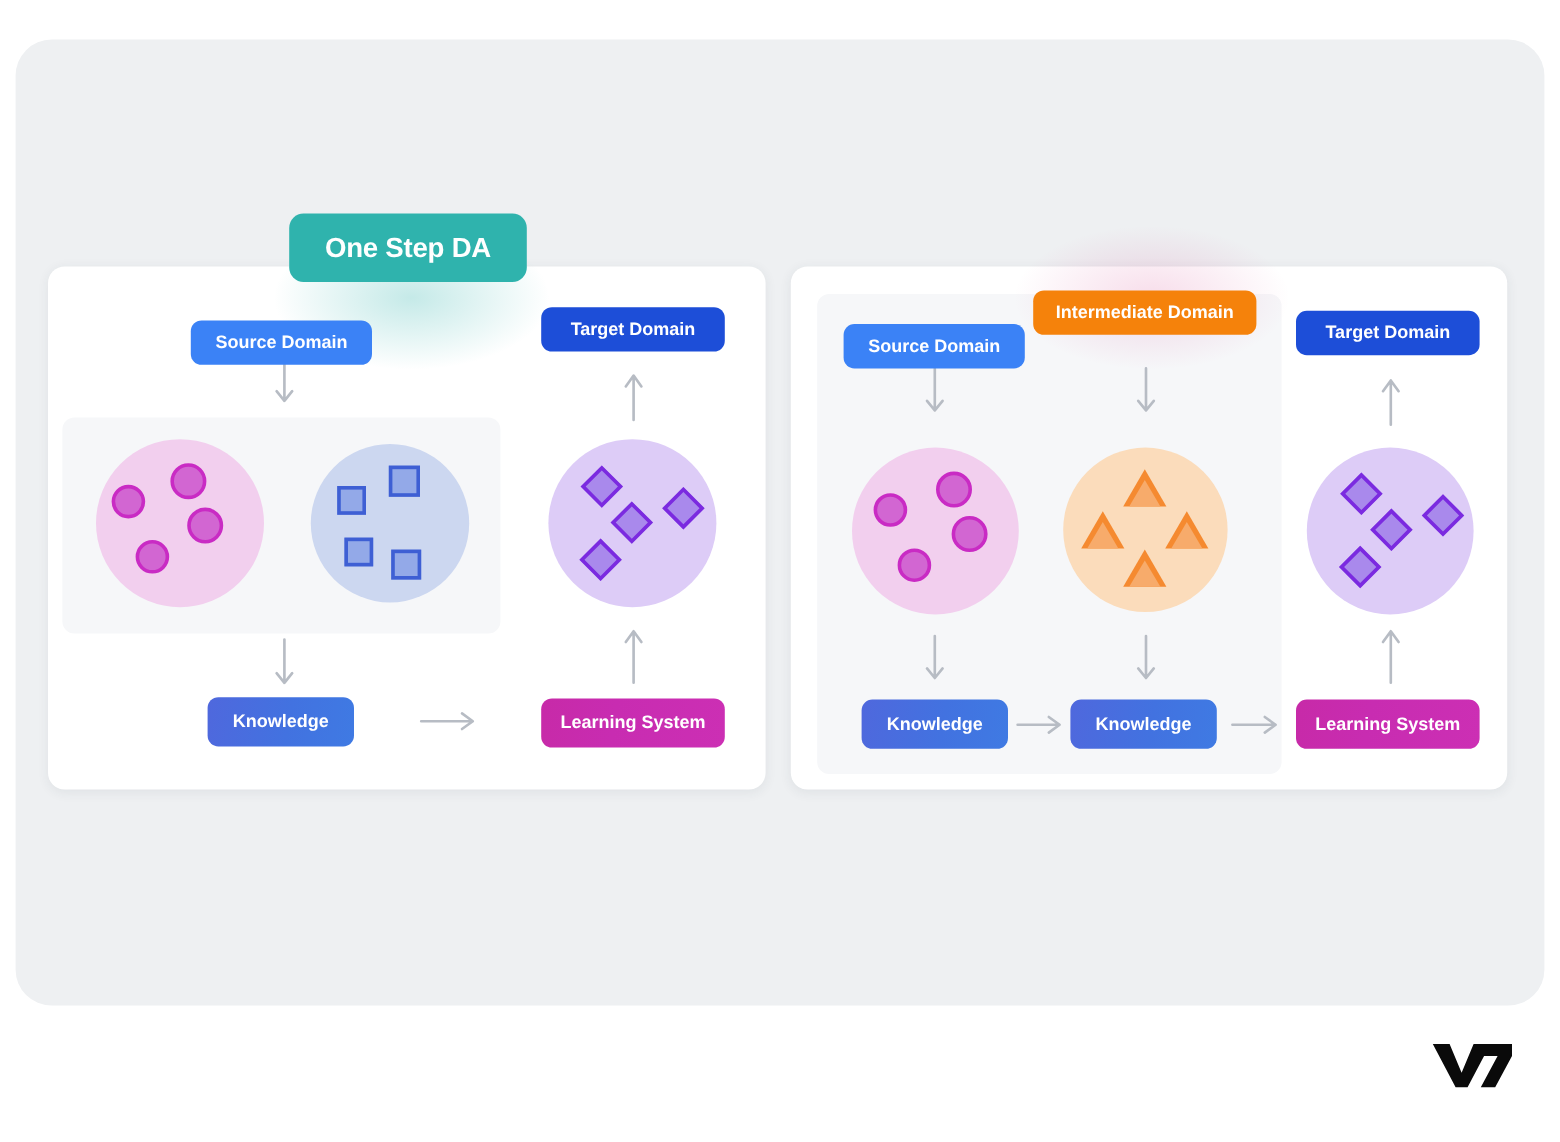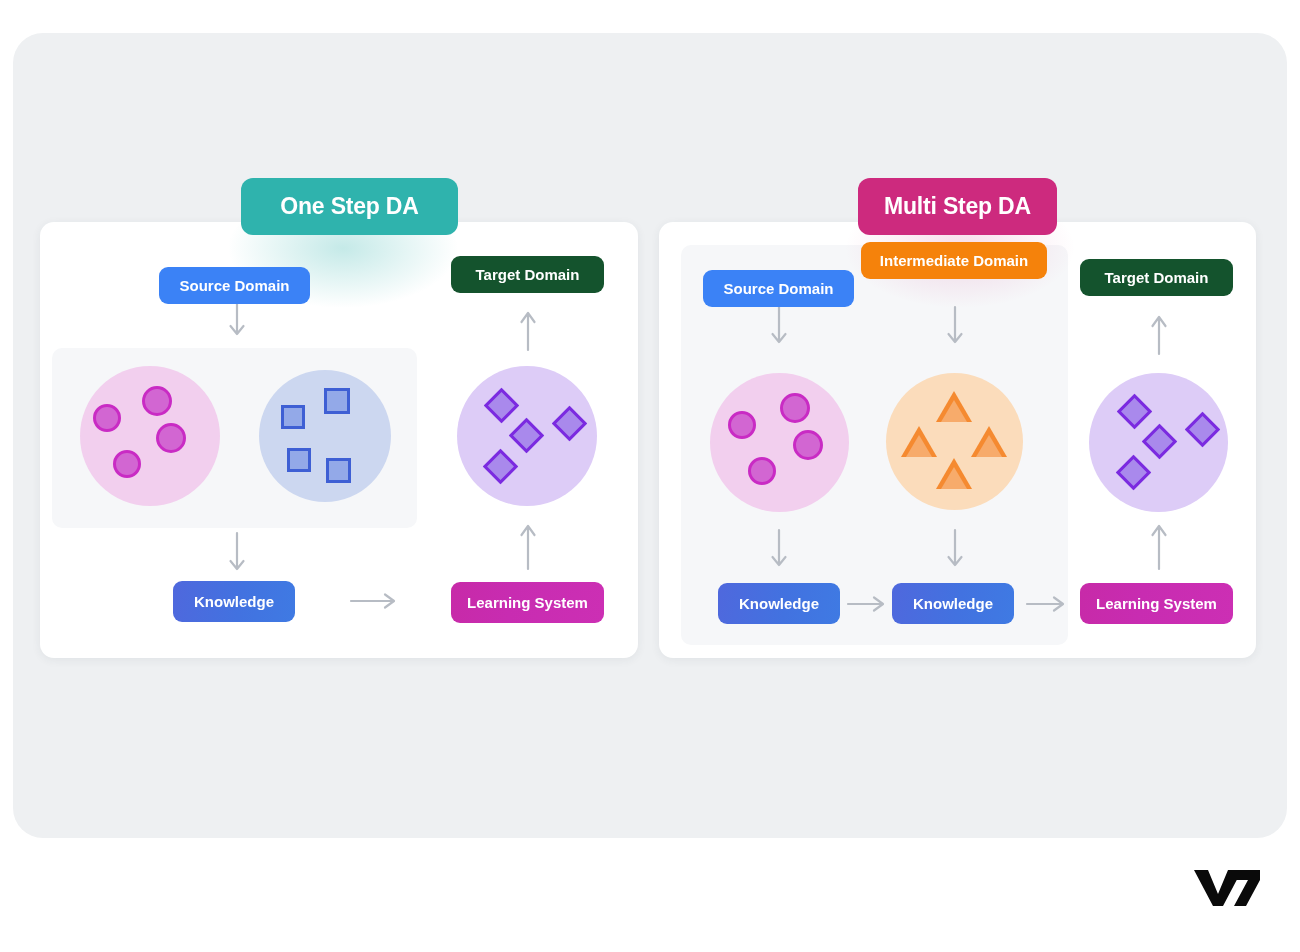--- a/index.html
+++ b/index.html
@@ -33,21 +33,21 @@
   .title-chip {
     position: absolute;
     display: flex; align-items: center; justify-content: center;
     border-radius: 12px;
     color: #ffffff;
     font-size: 23px;
     font-weight: bold;
     letter-spacing: -0.2px;
     z-index: 6;
   }
-  #title-one   { left: 241px; top: 178px; width: 217px; height: 57px; background: #2fb3ad; }
+  #title-one   { left: 241px; top: 178px; width: 198px; height: 57px; background: #2fb3ad; }
   #title-multi { left: 858px; top: 178px; width: 199px; height: 57px; background: #cd2a7e; }
 
   
   .title-glow {
     position: absolute;
     border-radius: 50%;
     background: radial-gradient(closest-side, rgba(46,178,172,0.28), rgba(46,178,172,0));
     z-index: 1;
     pointer-events: none;
   }
@@ -66,21 +66,21 @@
     display: flex; align-items: center; justify-content: center;
     border-radius: 9px;
     color: #ffffff;
     font-size: 15px;
     font-weight: bold;
     white-space: nowrap;
     z-index: 5;
   }
   .pill-source  { background: #3b82f6; margin-top: 11px; }
   .pill-inter   { background: #f5820b; }
-  .pill-target  { background: #14532d; }
+  .pill-target  { background: #1d4ed8; }
   .pill-know    { background: linear-gradient(100deg,#4f68dd 0%,#4272e0 55%,#3f7ae3 100%); }
   .pill-learn   { background: linear-gradient(100deg,#c72aa8 0%,#c82cb1 40%,#cc2fb4 100%); }
 
   
   #p1-source { left: 159px; top: 256px; width: 151px; height: 37px; }
   #p1-target { left: 451px; top: 256px; width: 153px; height: 37px; }
   #p1-know   { left: 173px; top: 581px; width: 122px; height: 41px; }
   #p1-learn  { left: 451px; top: 582px; width: 153px; height: 41px; }
 
   
@@ -208,21 +208,20 @@
   <div class="blob blob-purple" id="b1-purple">
     <div class="gl gl-diamond" style="left:32px; top:27px; width:25px; height:25px;"></div>
     <div class="gl gl-diamond" style="left:57px; top:57px; width:25px; height:25px;"></div>
     <div class="gl gl-diamond" style="left:100px; top:45px; width:25px; height:25px;"></div>
     <div class="gl gl-diamond" style="left:31px; top:88px; width:25px; height:25px;"></div>
   </div>
 
   <div class="panel" id="panel-multi"></div>
   <div class="inner-box" id="inner-multi"></div>
 
-  <div class="title-chip" id="title-multi">Multi Step DA</div>
 
   <div class="pill pill-source" id="p2-source">Source Domain</div>
   <div class="pill pill-inter" id="p2-inter">Intermediate Domain</div>
   <div class="pill pill-target" id="p2-target">Target Domain</div>
   <div class="pill pill-know" id="p2-know1">Knowledge</div>
   <div class="pill pill-know" id="p2-know2">Knowledge</div>
   <div class="pill pill-learn" id="p2-learn">Learning System</div>
 
   <div class="arrow" style="left:769px; top:307px;">
     <svg width="20" height="42" viewBox="0 0 20 42">

